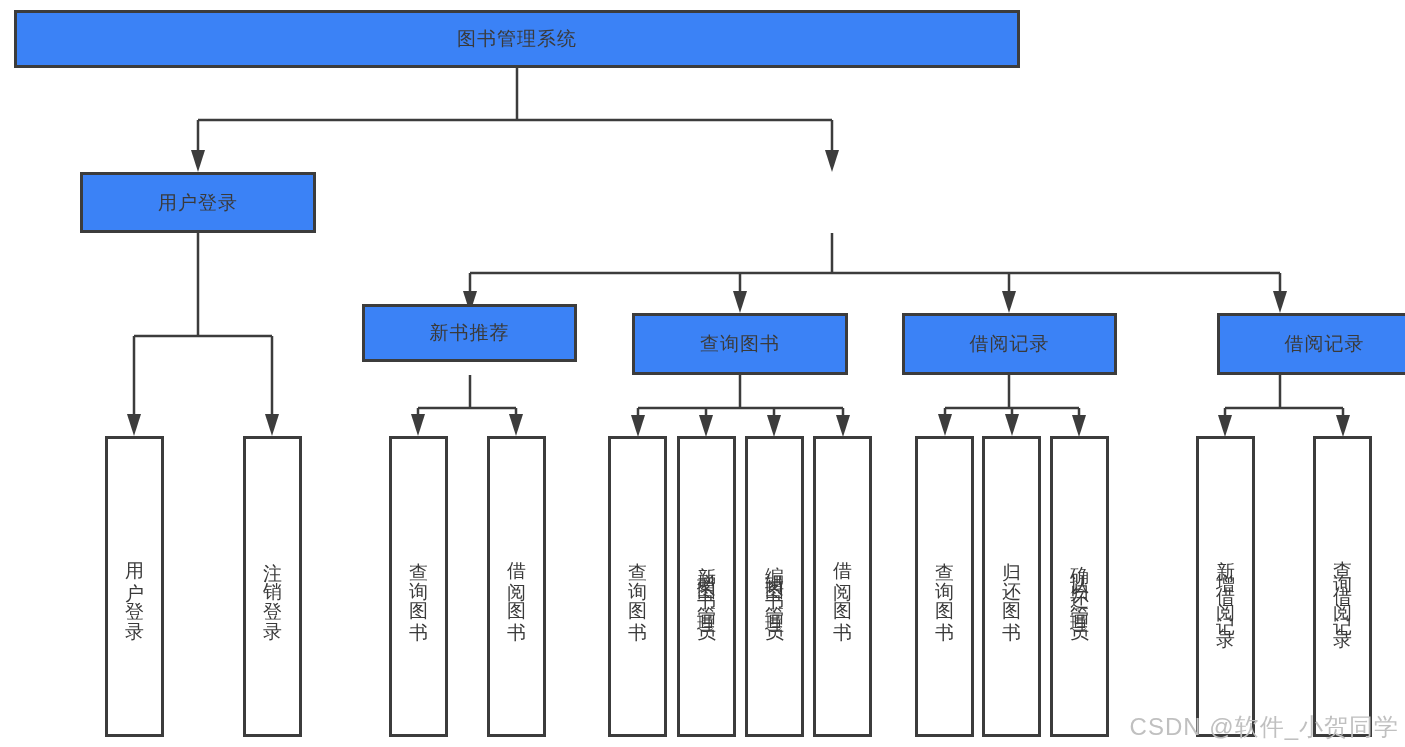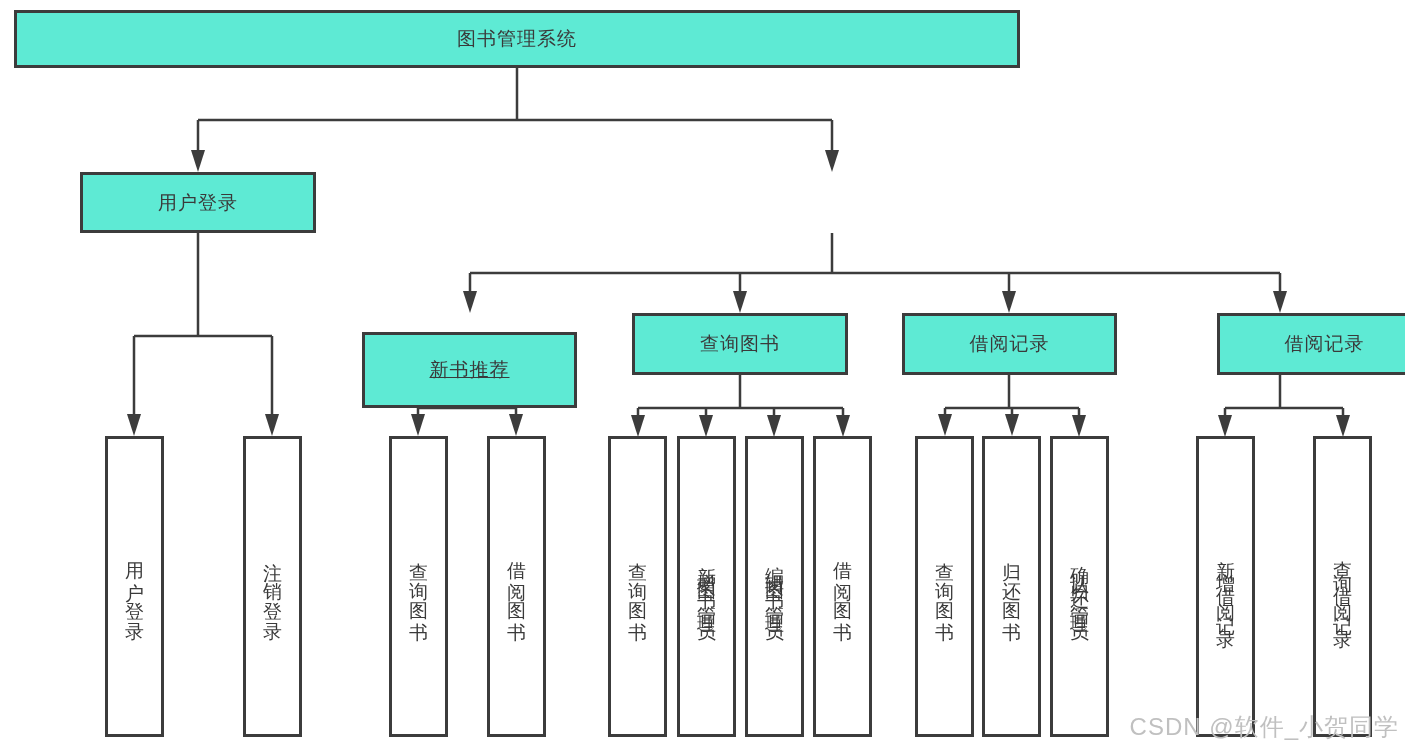--- a/index.html
+++ b/index.html
@@ -13,21 +13,21 @@
   }
   #connectors {
     position: absolute;
     left: 0; top: 0;
     width: 1405px; height: 747px;
   }
   .hbox {
     position: absolute;
     box-sizing: border-box;
     border: 3px solid #3c3c3c;
-    background: #5eead4;
+    background: #3b82f6;
     display: flex;
     align-items: center;
     justify-content: center;
     font-size: 19px;
     color: #3a3a3a;
     letter-spacing: 1px;
   }
   .vbox {
     position: absolute;
     top: 436px;
@@ -91,21 +91,21 @@
       <polygon points="1072,415 1086,415 1079,437"></polygon>
       <polygon points="1218,415 1232,415 1225,437"></polygon>
       <polygon points="1336,415 1350,415 1343,437"></polygon>
     </g>
   </svg>
 
   <div class="hbox" style="left:14px; top:10px; width:1006px; height:58px;">图书管理系统</div>
 
   <div class="hbox" style="left:80px; top:172px; width:236px; height:61px;">用户登录</div>
 
-  <div class="hbox" style="left:362px; top:332px; width:215px; height:76px;text-decoration:underline;">新书推荐</div>
+  <div class="hbox" style="left:362px; top:304px; width:215px; height:58px;">新书推荐</div>
   <div class="hbox" style="left:632px; top:313px; width:216px; height:62px;">查询图书</div>
   <div class="hbox" style="left:902px; top:313px; width:215px; height:62px;">借阅记录</div>
   <div class="hbox" style="left:1173px; top:313px; width:215px; height:62px;margin-left:44px;">借阅记录</div>
 
   <div class="vbox wide" style="left:105px;">用户登录</div>
   <div class="vbox wide" style="left:243px;">注销登录</div>
 
   <div class="vbox wide" style="left:389px;">查询图书</div>
   <div class="vbox wide" style="left:487px;">借阅图书</div>
 

